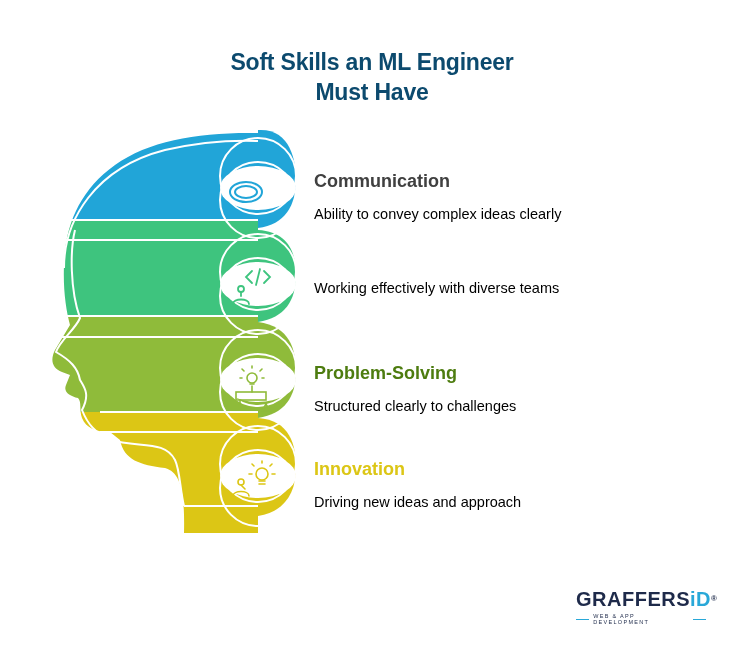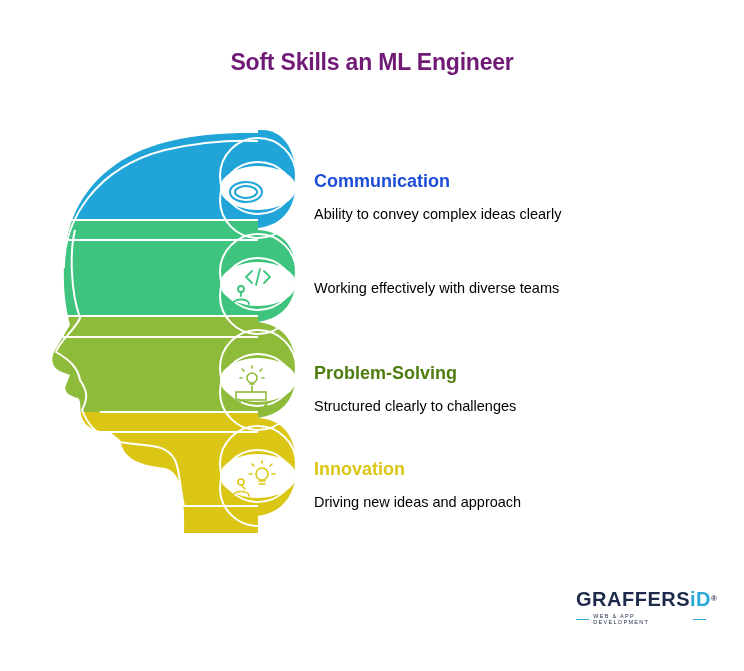--- a/index.html
+++ b/index.html
@@ -1,39 +1,40 @@
 <!DOCTYPE html>
 <html><head>
 <meta charset="utf-8">
 <style>
   * { margin: 0; padding: 0; box-sizing: border-box; }
   html, body { width: 744px; height: 671px; background: #ffffff; overflow: hidden; }
   body { position: relative; font-family: "Liberation Sans", "DejaVu Sans", sans-serif; }
   .title {
     position: absolute; left: 0; width: 744px; top: 47px;
     text-align: center; font-weight: bold; font-size: 23px; line-height: 30px;
-    color: #701a75; letter-spacing: -0.2px;
+    color: #0c4a6e; letter-spacing: -0.2px;
   }
   .title span { display: block; }
   .head-svg { position: absolute; left: 0; top: 0; }
   .item { position: absolute; left: 314px; }
   .item .label { font-weight: bold; font-size: 18px; line-height: 22px; }
   .item .desc { font-size: 14.5px; color: #000000; margin-top: 13px; line-height: 18px; }
   .logo { position: absolute; left: 576px; top: 568px; width: 130px; height: 40px; margin-top: 20px; }
   .logo .brand { font-weight: bold; font-size: 20px; letter-spacing: 0.5px; color: #1e2a4a; line-height: 22px; }
   .logo .brand .id { color: #29a8d8; }
   .logo .brand sup { font-size: 8px; color: #1e2a4a; vertical-align: top; }
   .logo .tag { font-size: 5.5px; letter-spacing: 1.3px; color: #1e2a4a; display: flex; align-items: center; gap: 4px; margin-top: 3px; }
   .logo .tag .line { width: 14px; height: 1px; background: #29a8d8; }
 </style>
 </head>
 <body>
 
 <div class="title">
   <span>Soft Skills an ML Engineer</span>
+  <span>Must Have</span>
 </div>
 
 <svg class="head-svg" width="744" height="671" viewBox="0 0 744 671" xmlns="http://www.w3.org/2000/svg">
   <defs>
     <clipPath id="headClip">
       <path d="M258,133 C200,132 150,140 115,165 C80,190 65,225 64,265 C63,290 66,310 70,325 L55,350 C50,360 52,368 62,372 L70,375 L66,385 C63,392 70,396 78,398 C82,402 79,410 82,418 C86,428 96,432 110,432 L120,440 C124,460 140,465 165,468 C180,472 185,490 184,533 L258,533 Z"></path>
     </clipPath>
   </defs>
 
   <g clip-path="url(#headClip)">
@@ -114,21 +115,21 @@
     <line x1="270" y1="466" x2="272" y2="464"></line>
     <line x1="252" y1="474" x2="249" y2="474"></line>
     <line x1="272" y1="474" x2="275" y2="474"></line>
     <circle cx="241" cy="482" r="3"></circle>
     <line x1="241" y1="485" x2="245" y2="489"></line>
     <path d="M233,496 C233,490 249,490 249,496"></path>
   </g>
 </svg>
 
 <div class="item" style="top:170px;">
-  <div class="label" style="color:#1d4ed8;">Communication</div>
+  <div class="label" style="color:#404040;">Communication</div>
   <div class="desc">Ability to convey complex ideas clearly</div>
 </div>
 
 <div class="item" style="top:266px;">
   <div class="desc">Working effectively with diverse teams</div>
 </div>
 
 <div class="item" style="top:362px;">
   <div class="label" style="color:#4d7c0f;">Problem-Solving</div>
   <div class="desc">Structured clearly to challenges</div>

